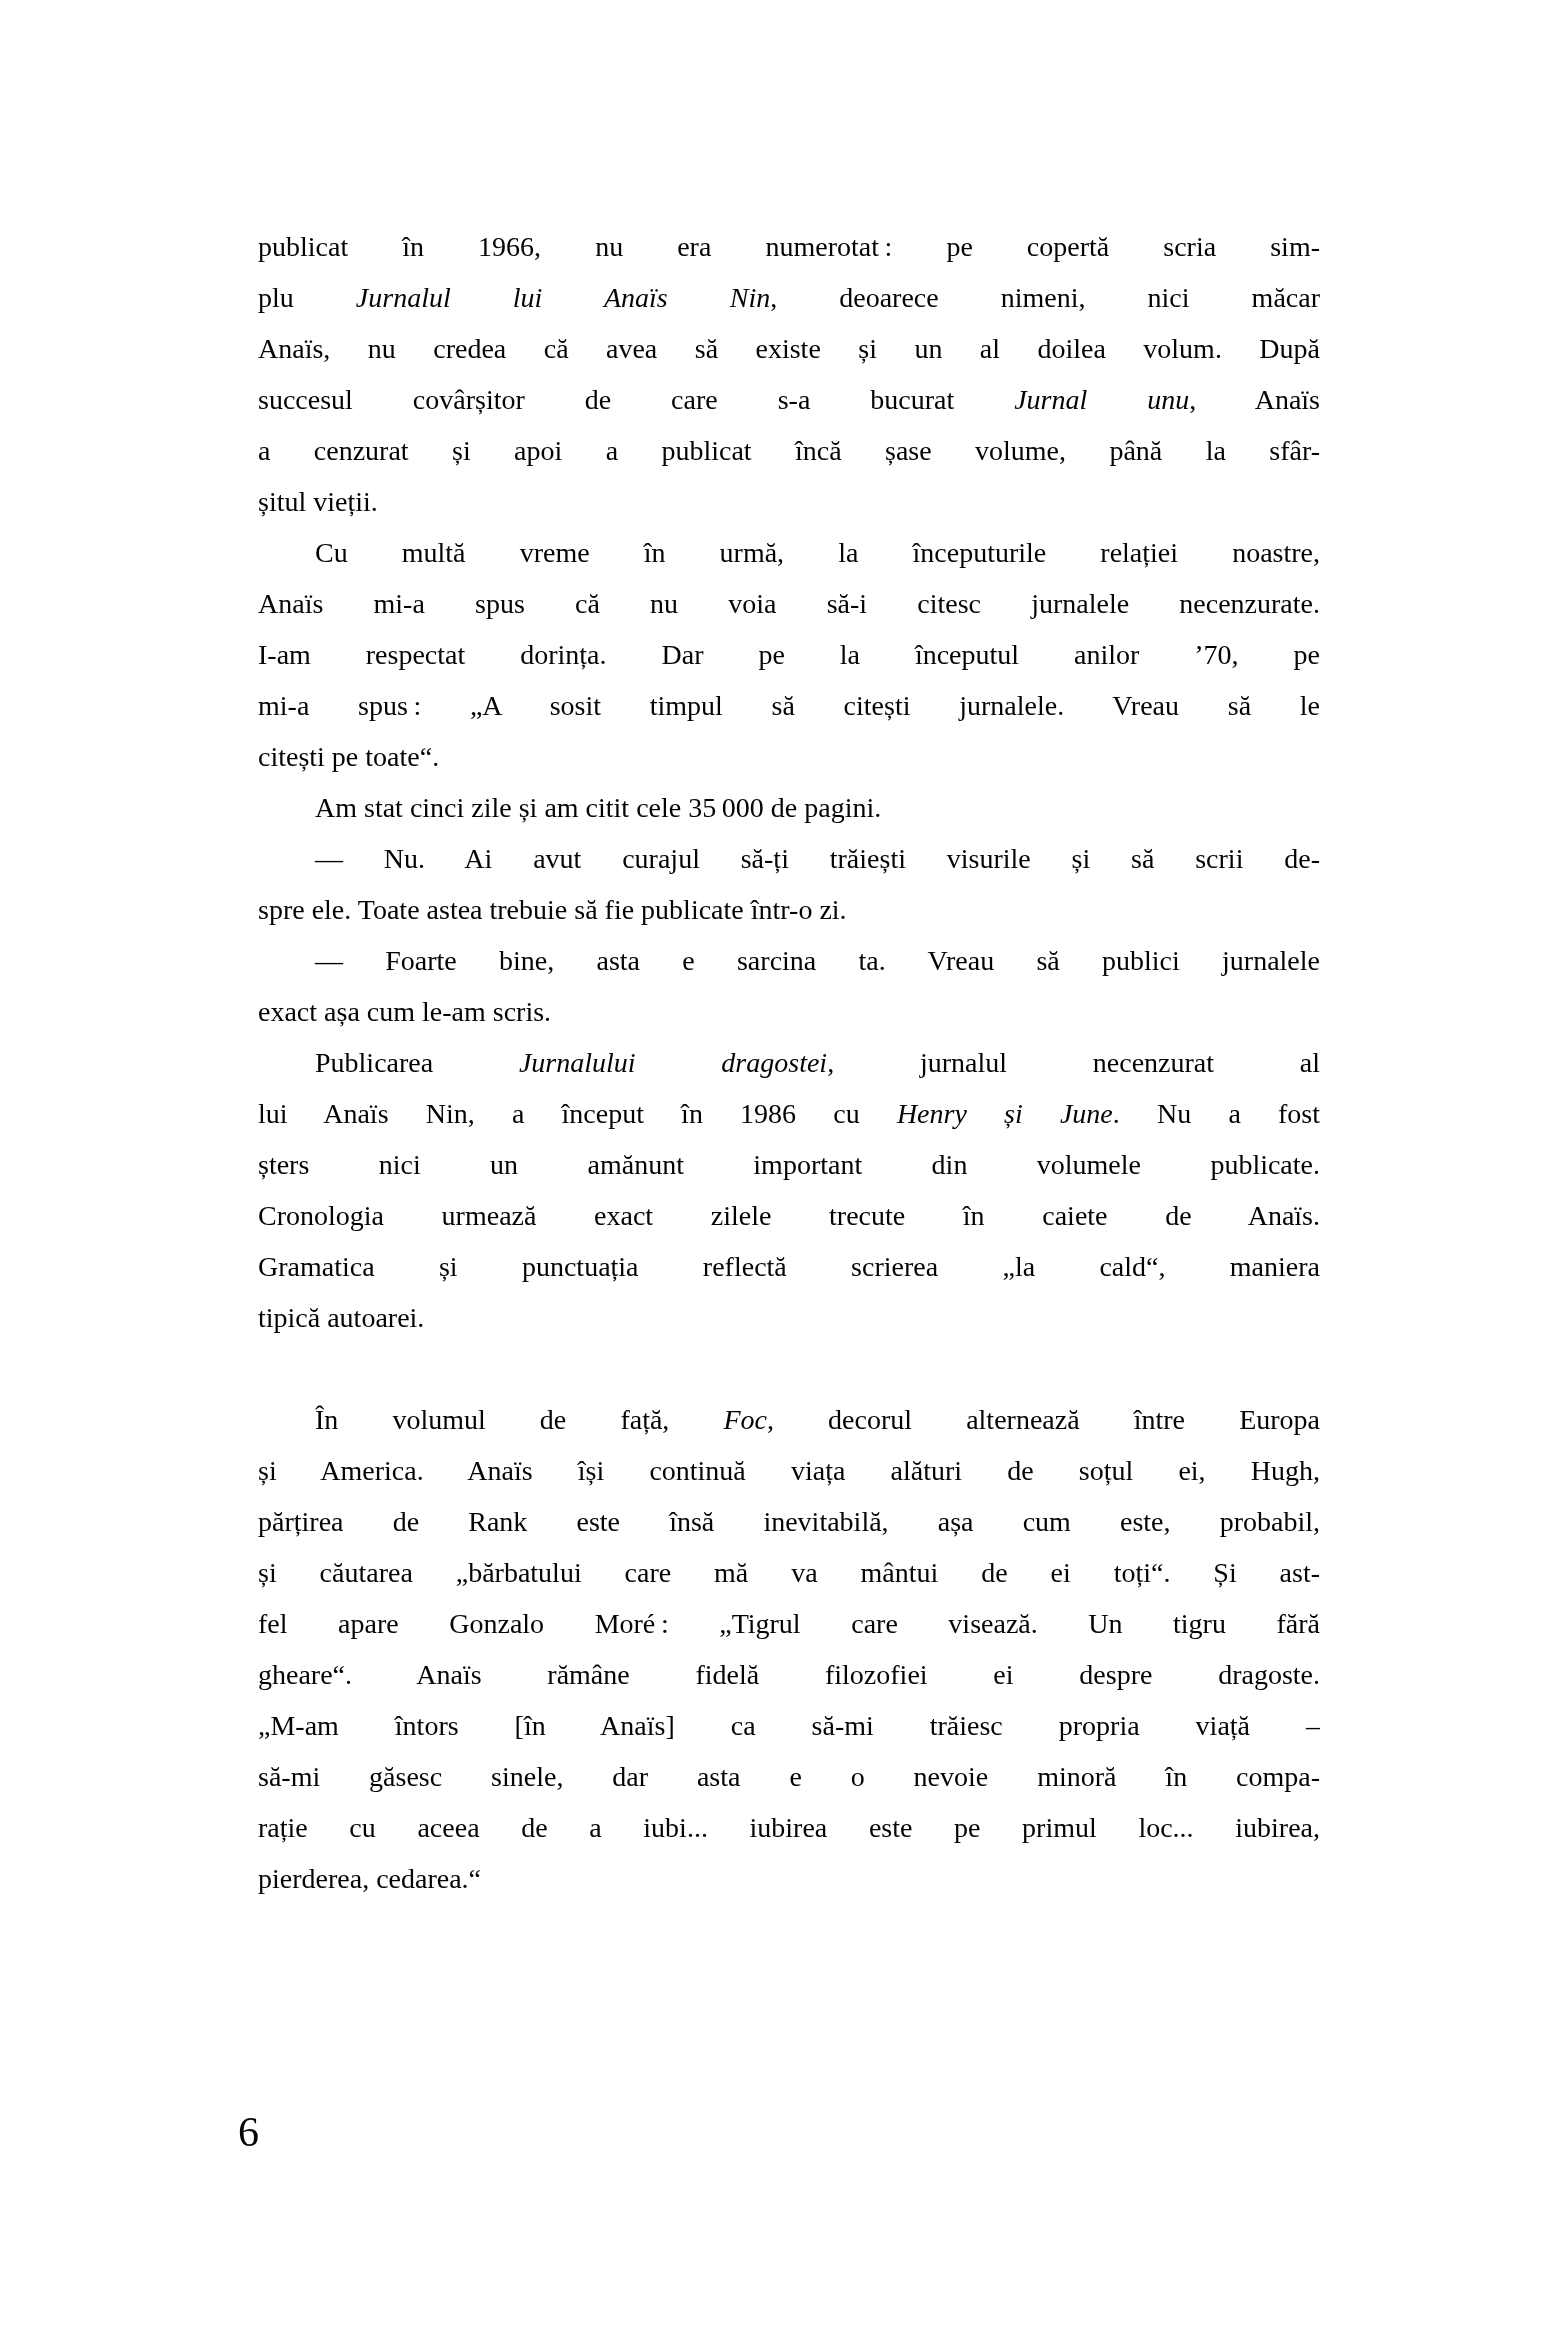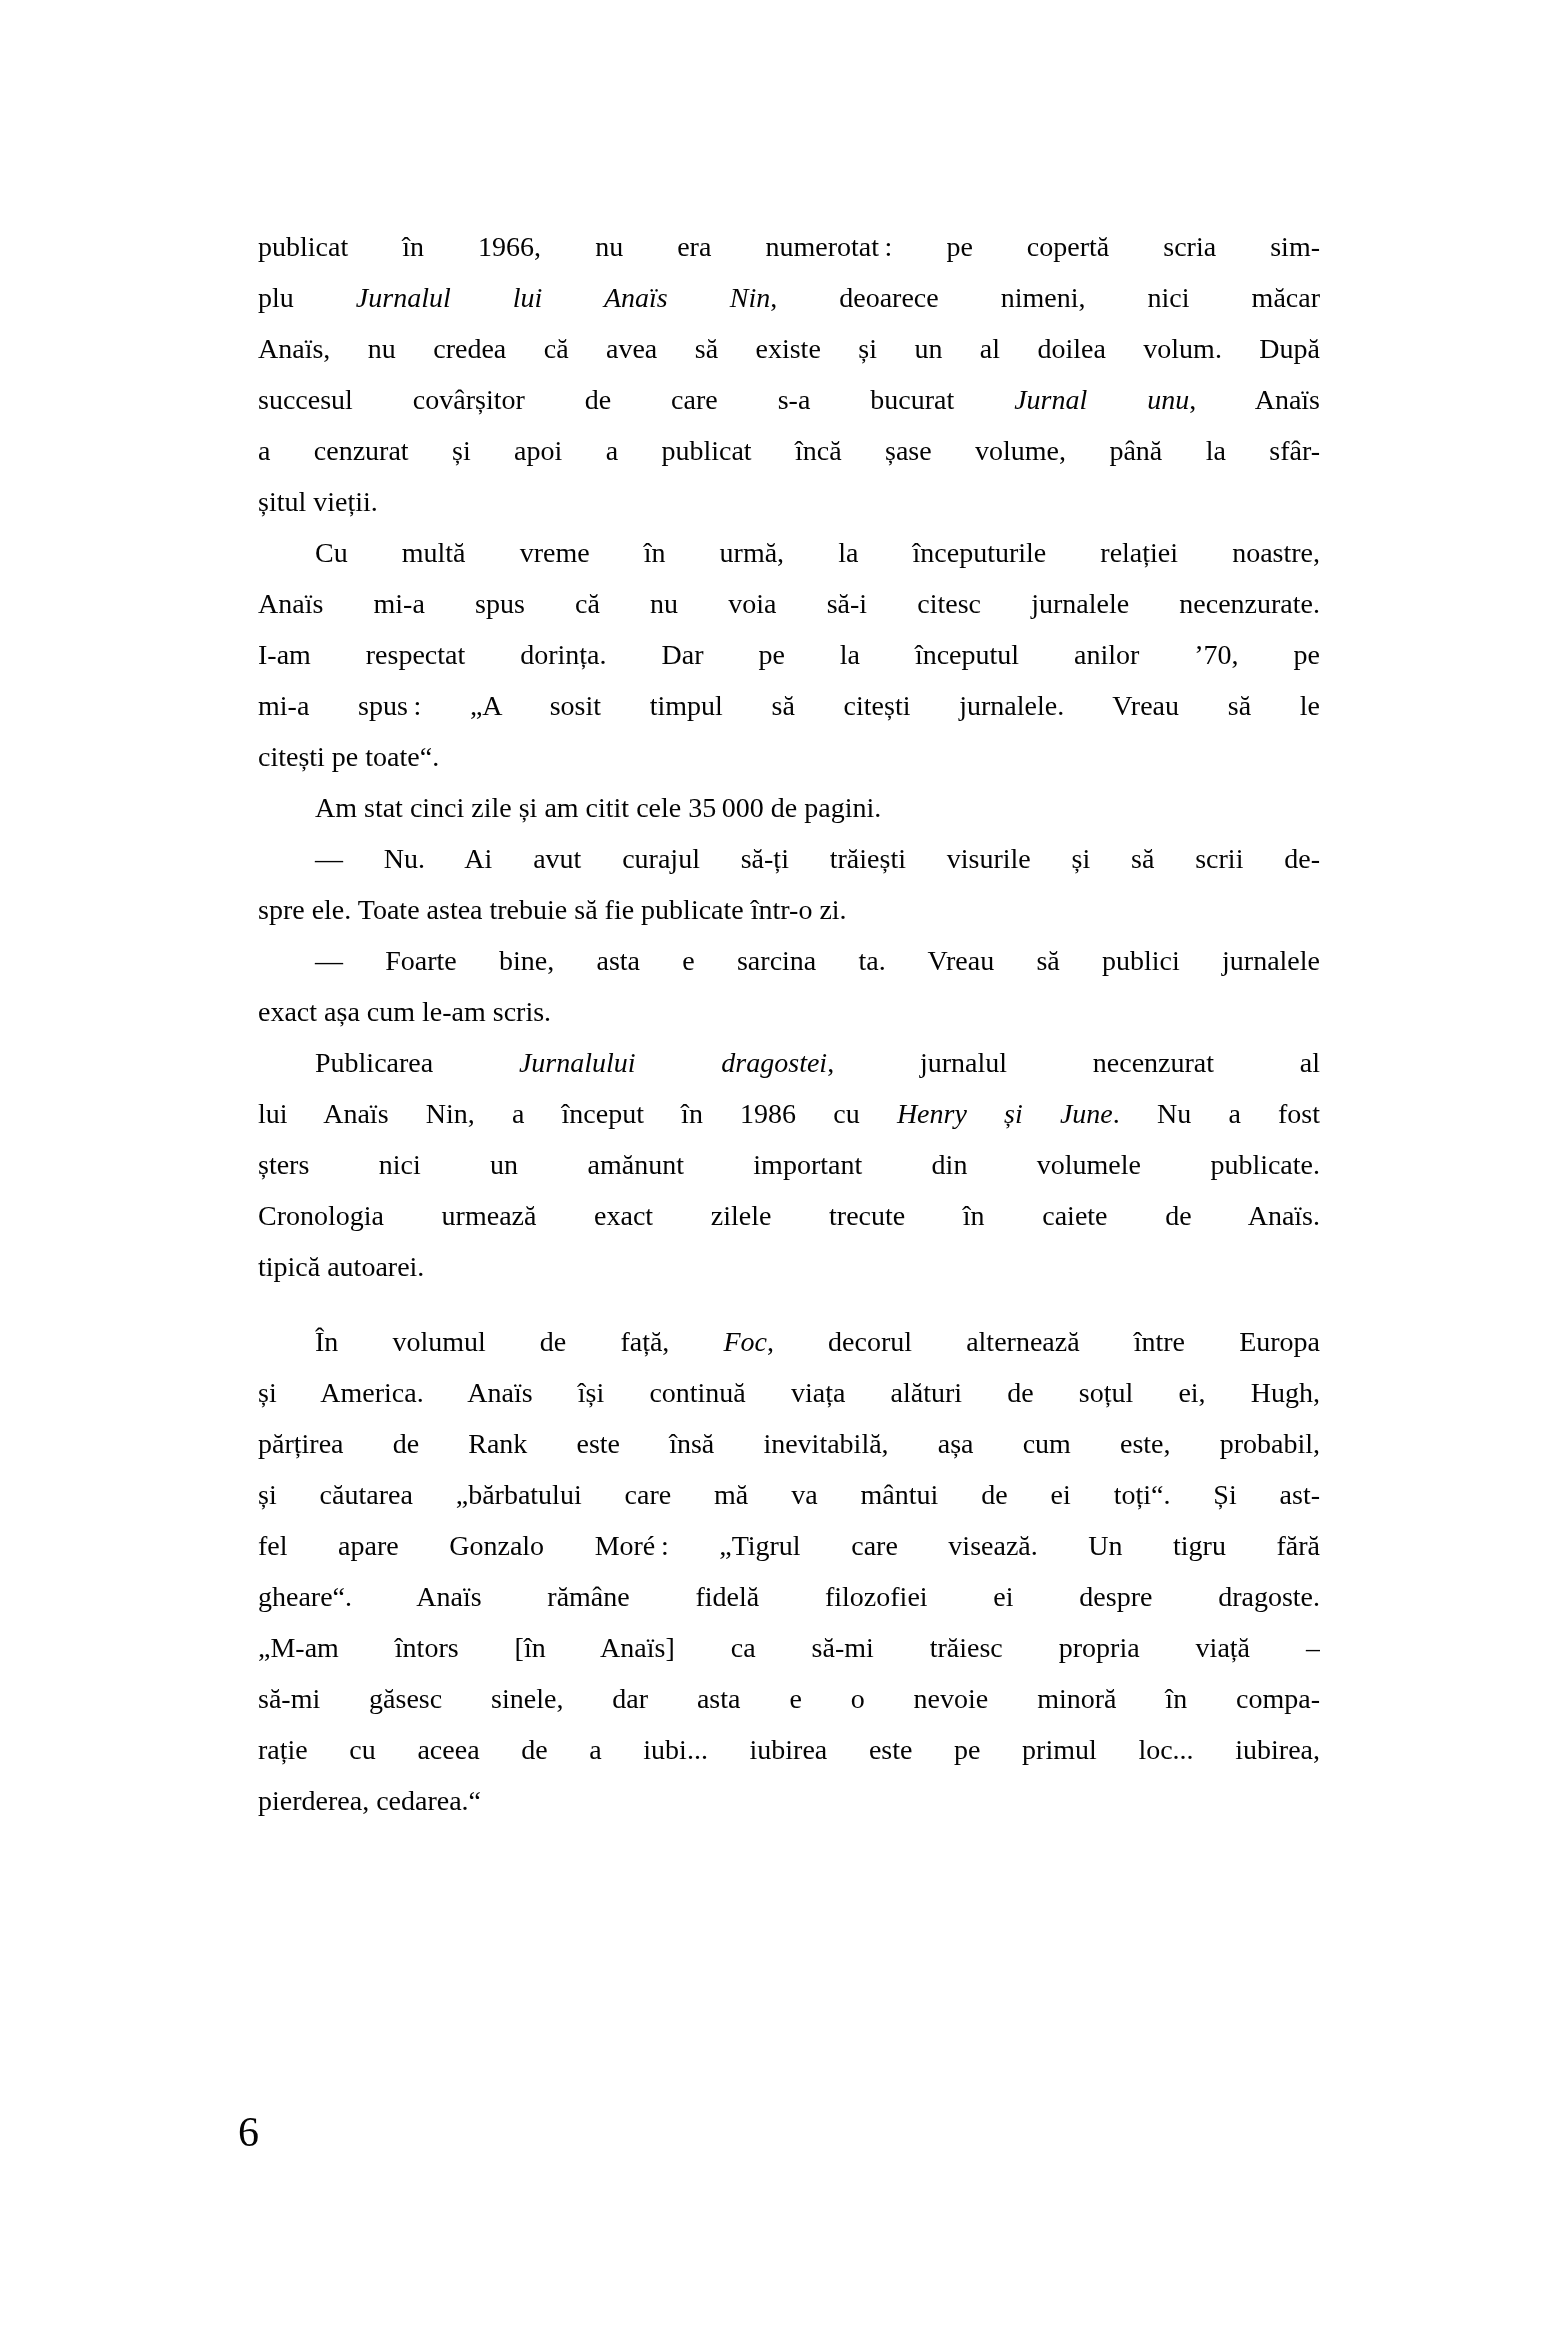--- a/index.html
+++ b/index.html
@@ -12,21 +12,21 @@
     overflow: hidden;
   }
   .text-block {
     position: absolute;
     left: 258px; top: 221px;
     width: 1062px;
     font-size: 28px;
     line-height: 51px;
   }
   .para { margin: 0; padding: 0; }
-  .para.space-before { margin-top: 24px; }
+  .para.space-before { margin-top: 51px; }
   .line {
     height: 51px;
     overflow: hidden;
     text-align: justify;
     text-align-last: justify;
   }
   .line.last { text-align-last: left; }
   .line.indent { text-indent: 57px; }
   .line em { font-style: italic; }
   .page-number {
@@ -64,20 +64,21 @@
     </div>
     <div class="para">
       <div class="line indent"><span>— Foarte bine, asta e sarcina ta. Vreau să publici jurnalele</span></div>
       <div class="line last"><span>exact așa cum le-am scris.</span></div>
     </div>
     <div class="para">
       <div class="line indent"><span>Publicarea </span><em>Jurnalului dragostei</em><span>, jurnalul necenzurat al</span></div>
       <div class="line"><span>lui Anaïs Nin, a început în 1986 cu </span><em>Henry și June</em><span>. Nu a fost</span></div>
       <div class="line"><span>șters nici un amănunt important din volumele publicate.</span></div>
       <div class="line"><span>Cronologia urmează exact zilele trecute în caiete de Anaïs.</span></div>
+      <div class="line"><span>Gramatica și punctuația reflectă scrierea „la cald“, maniera</span></div>
       <div class="line last"><span>tipică autoarei.</span></div>
     </div>
     <div class="para space-before">
       <div class="line indent"><span>În volumul de față, </span><em>Foc</em><span>, decorul alternează între Europa</span></div>
       <div class="line"><span>și America. Anaïs își continuă viața alături de soțul ei, Hugh,</span></div>
       <div class="line"><span>părțirea de Rank este însă inevitabilă, așa cum este, probabil,</span></div>
       <div class="line"><span>și căutarea „bărbatului care mă va mântui de ei toți“. Și ast-</span></div>
       <div class="line"><span>fel apare Gonzalo Moré : „Tigrul care visează. Un tigru fără</span></div>
       <div class="line"><span>gheare“. Anaïs rămâne fidelă filozofiei ei despre dragoste.</span></div>
       <div class="line"><span>„M-am întors [în Anaïs] ca să-mi trăiesc propria viață –</span></div>

